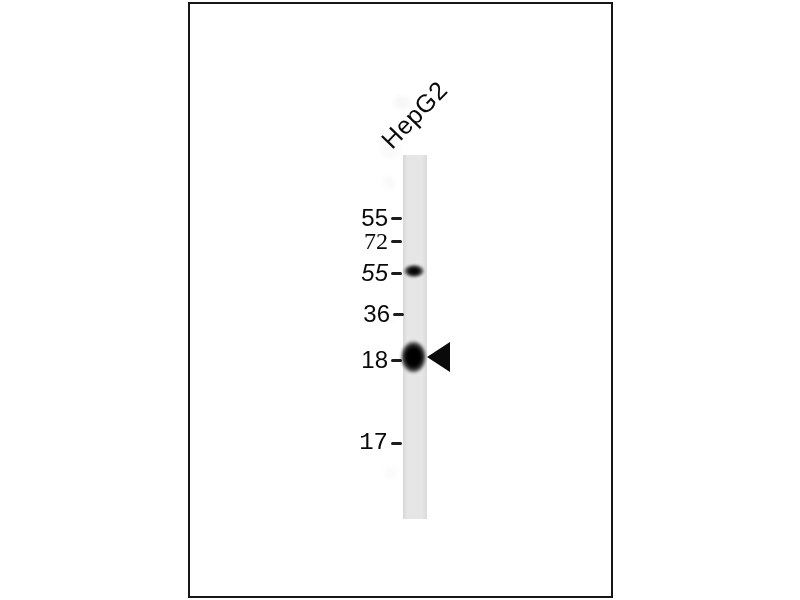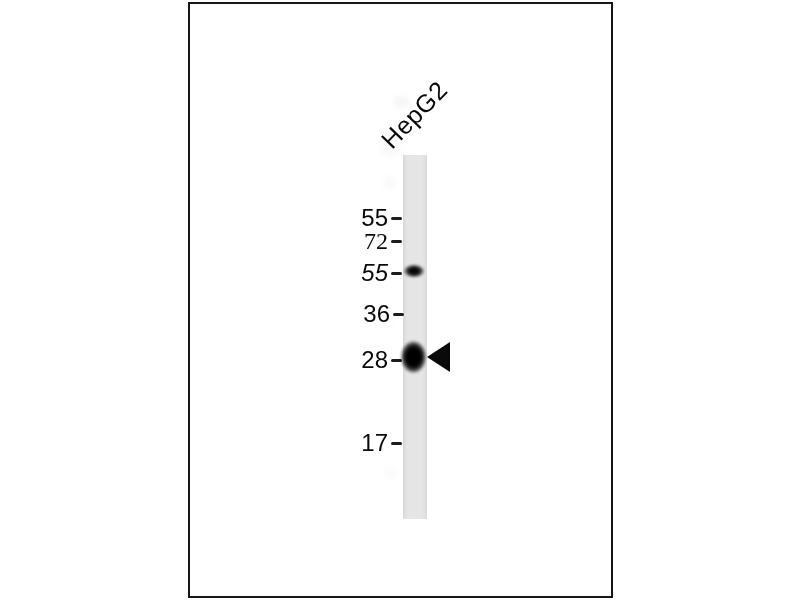--- a/index.html
+++ b/index.html
@@ -75,21 +75,21 @@
     margin-top: 1px;
     border-radius: 1.5px;
     background: #1c1c1c;
     filter: blur(0.3px);
   }
   .m95 { top: 205px; }
   .m72 { top: 228px; font-family: Liberation Serif, serif; }
   .m55 { top: 260px; font-style: italic; }
   .m36 { top: 301px; justify-content: center; }
   .m28 { top: 347px; }
-  .m17 { top: 430px; }
+  .m17 { top: 430px; font-family: Liberation Mono, monospace; }
   
   .band-55 {
     position: absolute;
     left: 403px;
     top: 264px;
     width: 22px;
     height: 14px;
     border-radius: 50%;
     background: radial-gradient(ellipse closest-side,
       #030303 0%, #0a0a0a 40%, rgba(15,15,15,0.75) 65%, rgba(30,30,30,0) 100%);
@@ -157,21 +157,21 @@
   </div>
   <div class="marker m55">
     <span class="mw">55</span>
     <span class="dash"></span>
   </div>
   <div class="marker m36">
     <span class="mw">36</span>
     <span class="dash"></span>
   </div>
   <div class="marker m28">
-    <span class="mw">28</span>
+    <span class="mw">18</span>
     <span class="dash"></span>
   </div>
   <div class="marker m17">
     <span class="mw">17</span>
     <span class="dash"></span>
   </div>
 
   <div class="band-55"></div>
   <div class="band-28"></div>
   <div class="arrowhead"></div>

